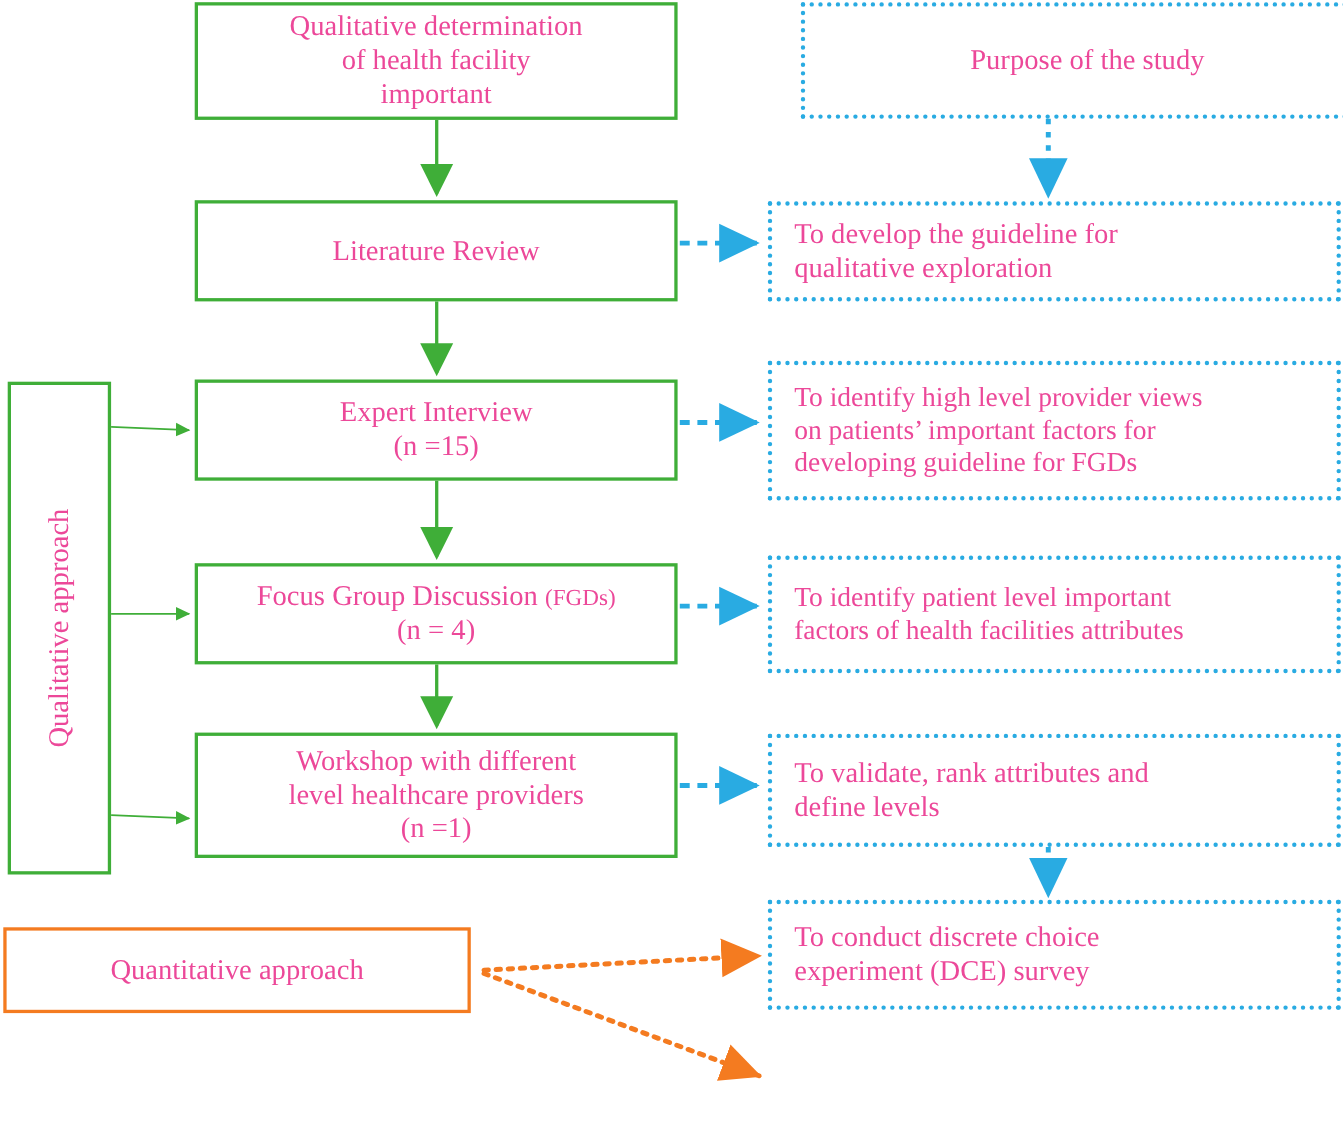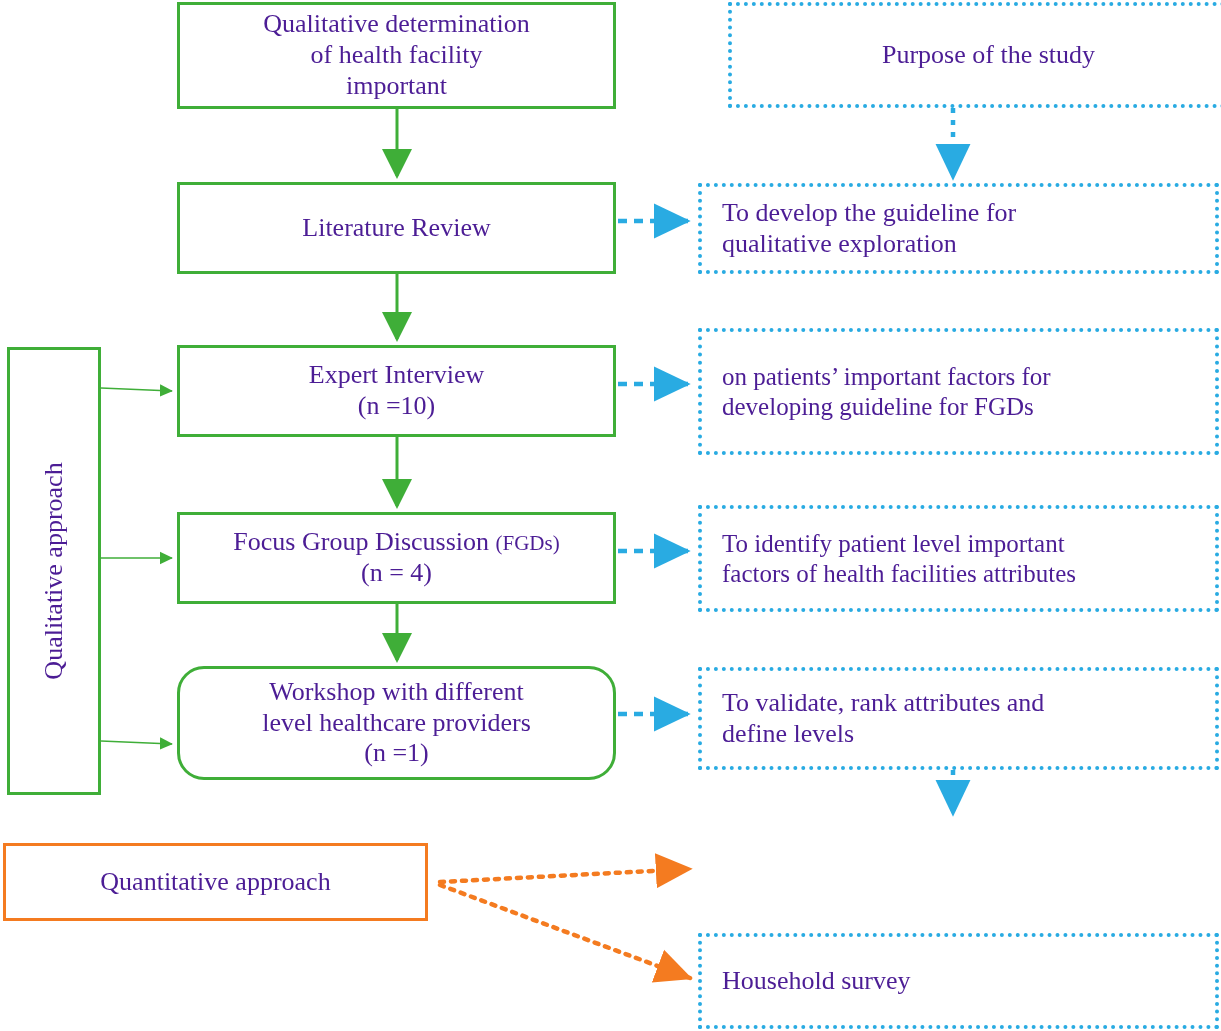--- a/index.html
+++ b/index.html
@@ -15,21 +15,21 @@
     font-family: "Liberation Serif", "DejaVu Serif", serif;
     overflow: hidden;
   }
   .box {
     position: absolute;
     box-sizing: border-box;
     background: #ffffff;
     display: flex;
     flex-direction: column;
     justify-content: center;
-    color: #4c1d95;
+    color: #ec4899;
   }
   .box-green {
     border: 3px solid #3FAE38;
   }
   .box-orange {
     border: 3px solid #F47B20;
   }
   .box-cyan {
     border: 4px dotted #29ABE2;
   }
@@ -69,66 +69,68 @@
     <div>of health facility</div>
     <div>important</div>
   </div>
 
   <div class="box box-green txt-center fs-26 line" style="left:177px; top:182px; width:439px; height:92px;">
     <div>Literature  Review</div>
   </div>
 
   <div class="box box-green txt-center fs-26 line" style="left:177px; top:345px; width:439px; height:92px;">
     <div>Expert Interview</div>
-    <div>(n =10)</div>
+    <div>(n =15)</div>
   </div>
 
   <div class="box box-green txt-center fs-26 line" style="left:177px; top:512px; width:439px; height:92px;">
     <div><span>Focus Group Discussion</span> <span class="sub">(FGDs)</span></div>
     <div>(n = 4)</div>
   </div>
 
-  <div class="box box-green txt-center fs-26 line" style="left:177px; top:666px; width:439px; height:114px;border-radius:27px;">
+  <div class="box box-green txt-center fs-26 line" style="left:177px; top:666px; width:439px; height:114px;">
     <div>Workshop with different</div>
     <div>level healthcare providers</div>
     <div>(n =1)</div>
   </div>
 
   <div class="box box-orange txt-center fs-26 line" style="left:3px; top:843px; width:425px; height:78px;">
     <div>Quantitative approach</div>
   </div>
 
   <div class="box box-cyan txt-center fs-26 line" style="left:728px; top:2px; width:521px; height:106px;">
     <div>Purpose of the study</div>
   </div>
 
   <div class="box box-cyan txt-left fs-26 line pad-l" style="left:698px; top:183px; width:521px; height:91px;">
     <div>To develop the guideline for</div>
     <div>qualitative exploration</div>
   </div>
 
   <div class="box box-cyan txt-left fs-25 line pad-l" style="left:698px; top:328px; width:521px; height:127px;">
+    <div>To identify high level provider views</div>
     <div>on patients’ important factors for</div>
     <div>developing guideline for FGDs</div>
   </div>
 
   <div class="box box-cyan txt-left fs-25 line pad-l" style="left:698px; top:505px; width:521px; height:107px;">
     <div>To identify patient level important</div>
     <div>factors of health facilities  attributes</div>
   </div>
 
   <div class="box box-cyan txt-left fs-26 line pad-l" style="left:698px; top:667px; width:521px; height:103px;">
     <div>To validate, rank attributes and</div>
     <div>define levels</div>
   </div>
 
+  <div class="box box-cyan txt-left fs-26 line pad-l" style="left:698px; top:818px; width:521px; height:100px;">
+    <div>To conduct discrete choice</div>
+    <div>experiment (DCE)  survey</div>
+  </div>
 
-  <div class="box box-cyan txt-left fs-26 line pad-l" style="left:698px; top:933px; width:521px; height:96px;">
-    <div>Household survey</div>
-  </div>
 
   <svg class="overlay" viewBox="0 0 1221 1031">
     <defs>
       <marker id="arrGreen" markerWidth="9" markerHeight="9" refX="7.6" refY="4.5" orient="auto">
         <path d="M0,0.6 L8.2,4.5 L0,8.4 Z" fill="#3FAE38"></path>
       </marker>
       <marker id="arrGreenDown" markerWidth="11" markerHeight="11" refX="9" refY="5.5" orient="auto">
         <path d="M0,0.5 L10,5.5 L0,10.5 Z" fill="#3FAE38"></path>
       </marker>
       <marker id="arrCyan" markerWidth="9" markerHeight="9" refX="7.6" refY="4.5" orient="auto">

